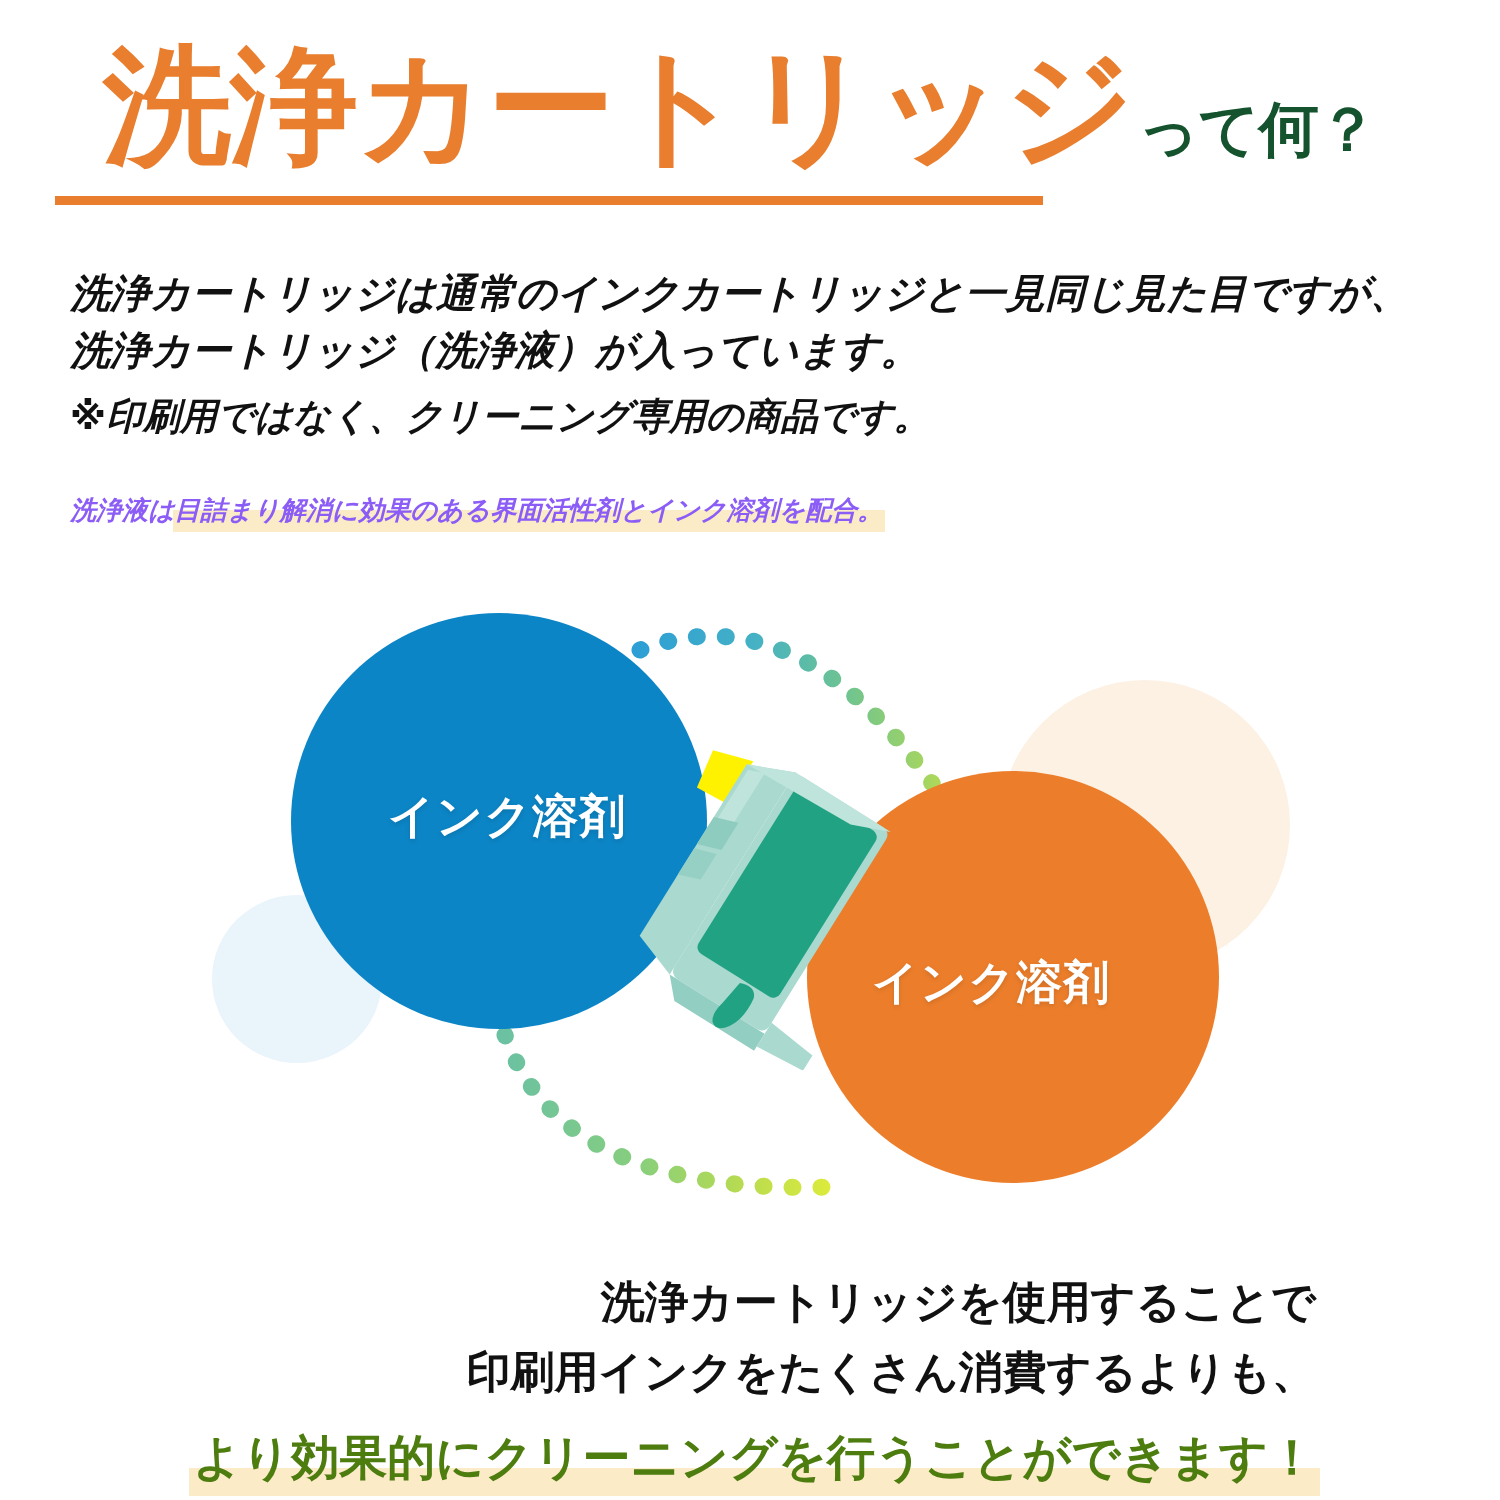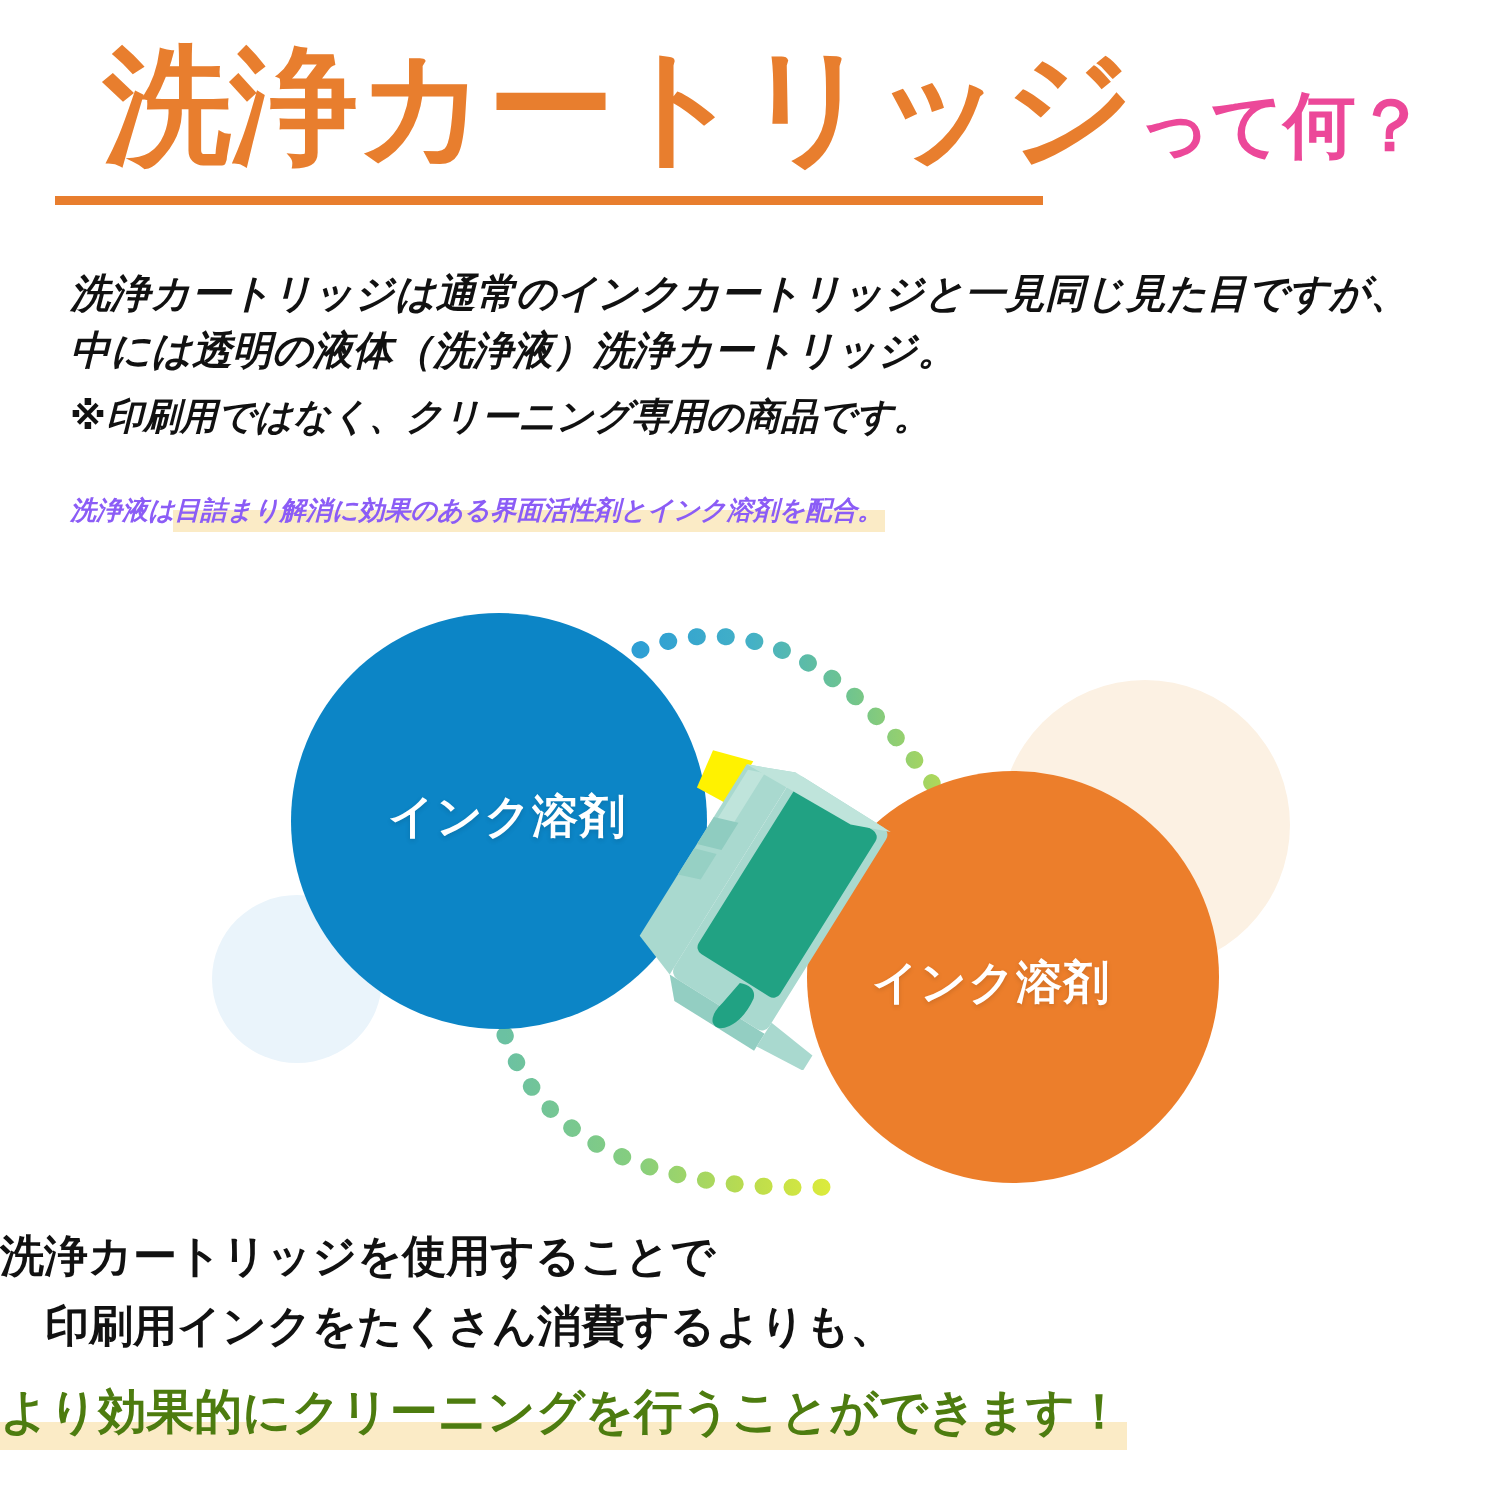--- a/index.html
+++ b/index.html
@@ -35,22 +35,22 @@
     font-weight: 700;
     letter-spacing: -1px;
     white-space: nowrap;
     display: flex;
     align-items: baseline;
   }
   .title-main {
     color: #E87E2E;
   }
   .title-suffix {
-    color: #ec4899;
-    font-size: 72px;
+    color: #14532d;
+    font-size: 60px;
     margin-left: 4px;
   }
   .title-rule {
     position: absolute;
     left: 55px;
     top: 196px;
     width: 988px;
     height: 9px;
     background: #E87E2E;
   }
@@ -161,23 +161,23 @@
     position: absolute;
     left: 0; top: 0;
     width: 1500px; height: 660px;
     pointer-events: none;
   }
 
   
   .footer-block {
     position: absolute;
     left: 0;
-    top: 1224px;
+    top: 1270px;
     width: 1316px;
-    text-align: left;
+    text-align: right;
   }
   .f-line {
     font-size: 44px;
     font-weight: 700;
     color: #111111;
     line-height: 1.45;
     letter-spacing: 0px;
     margin: 0;
     white-space: nowrap;
   }
@@ -216,21 +216,21 @@
   <div class="title-block">
     <div class="title-line">
       <span class="title-main">洗浄カートリッジ</span>
         <span class="title-suffix">って何？</span>
     </div>
   </div>
   <div class="title-rule"></div>
 
   <div class="body-block">
     <p class="p-lead">洗浄カートリッジは通常のインクカートリッジと一見同じ見た目ですが、</p>
-    <p class="p-lead">中には透明の液体（洗浄液）洗浄カートリッジ。</p>
+    <p class="p-lead">洗浄カートリッジ（洗浄液）が入っています。</p>
     <p class="p-note">※印刷用ではなく、クリーニング専用の商品です。</p>
     <div class="p-mix"><span>洗浄液は</span><span class="hl-yellow">目詰まり解消に効果のある界面活性剤とインク溶剤を配合。</span></div>
   </div>
 
   <div class="diagram">
 
     <div class="circle c-pale-blue"></div>
     <div class="circle c-pale-peach"></div>
 
     <svg class="arcs" viewBox="0 0 1500 660">

